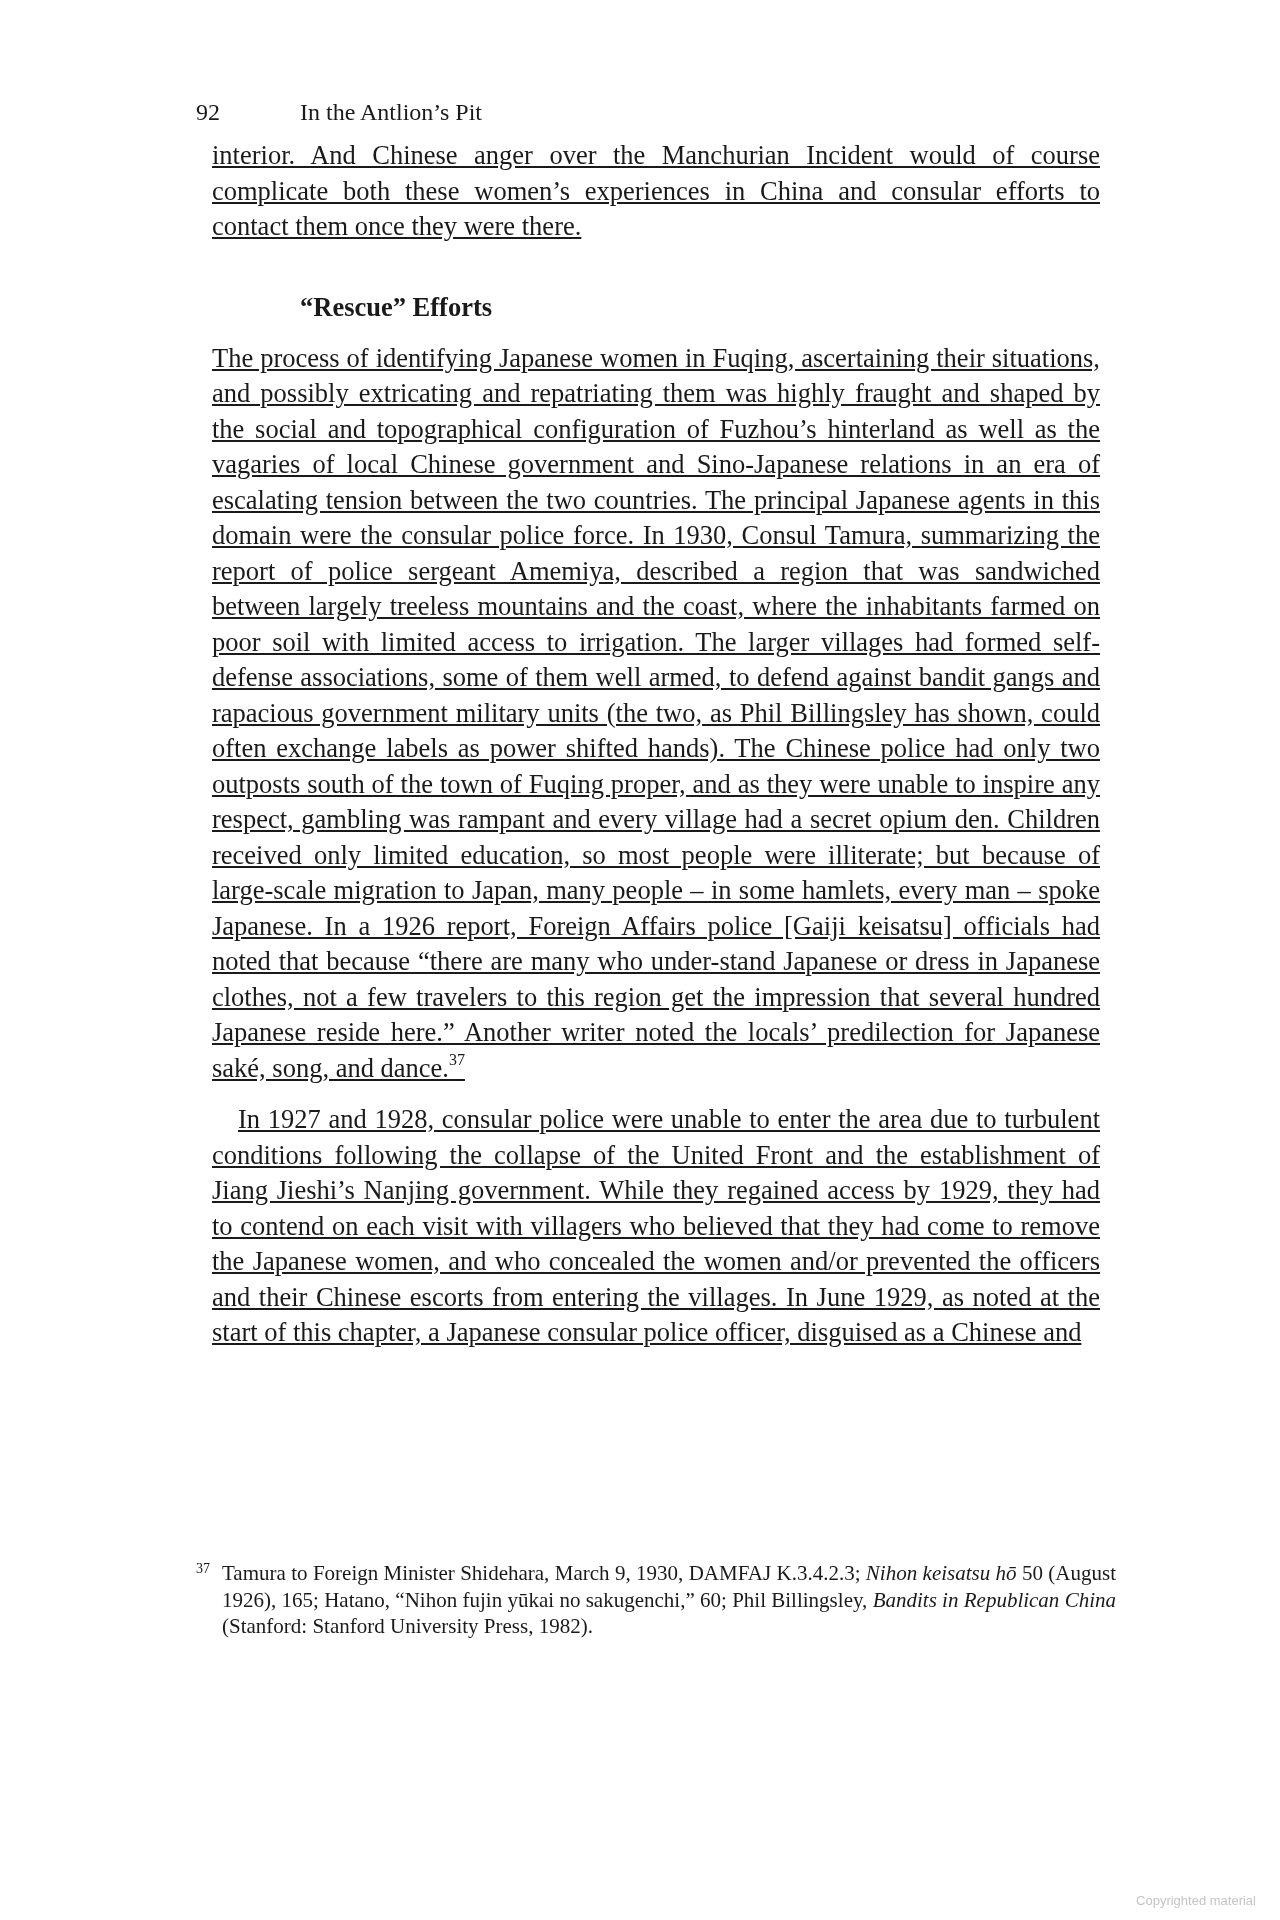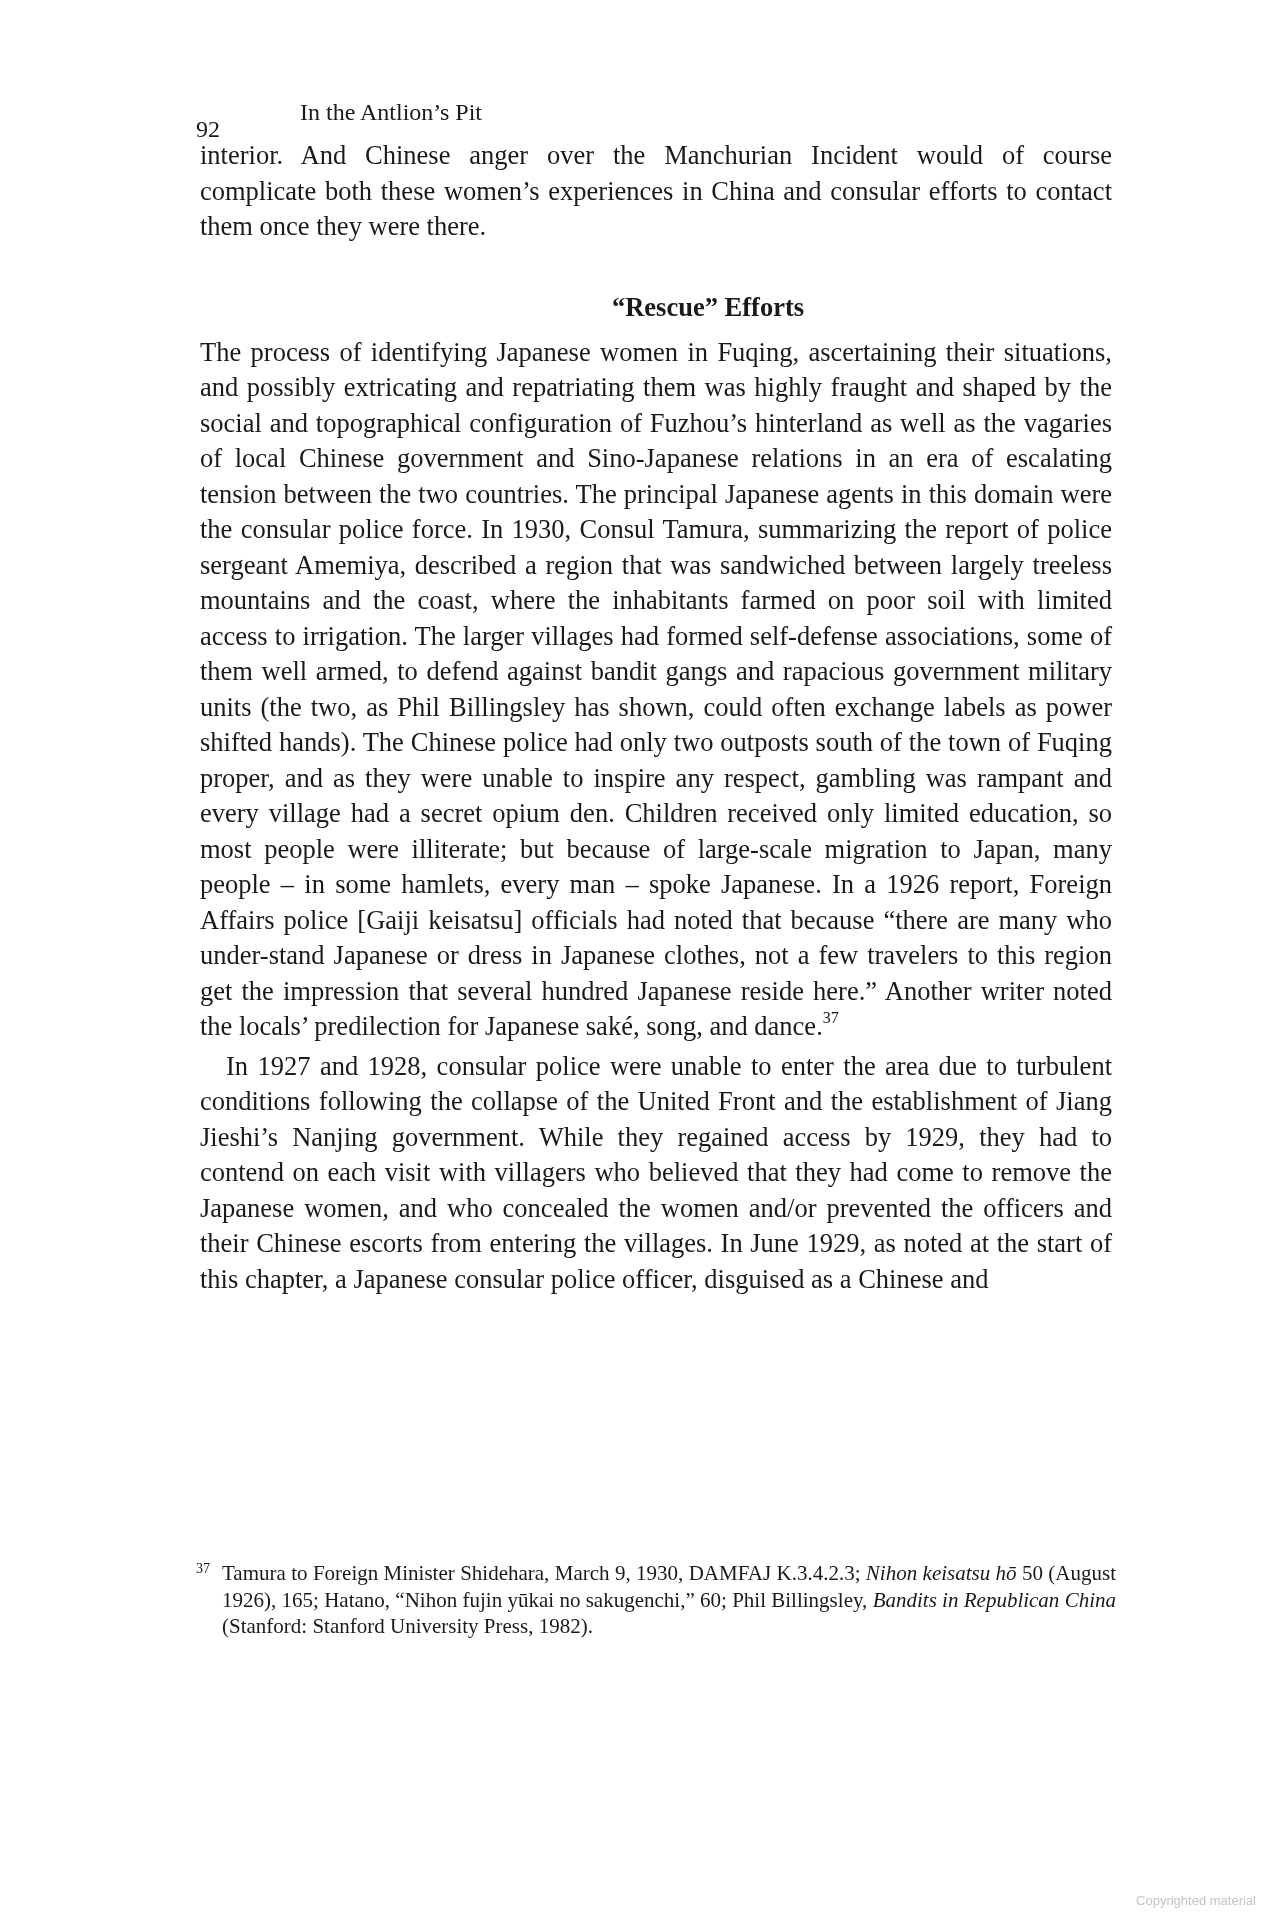--- a/index.html
+++ b/index.html
@@ -1,25 +1,25 @@
 <!DOCTYPE html>
 <html><head>
 <meta charset="utf-8">
 <style>
   html, body { margin: 0; padding: 0; background: #ffffff; }
   body { width: 1280px; height: 1920px; position: relative; overflow: hidden;
          font-family: "Liberation Serif", "DejaVu Serif", serif; color: #1a1a1a; }
   .page { position: absolute; left: 196px; top: 96px; width: 920px; }
   .running-head { font-size: 24px; height: 32px; line-height: 32px; display: flex; }
-  .running-head .num { width: 104px; margin-top: 17px; }
-  .para { font-size: 26.5px; line-height: 35.5px; text-align: justify; margin: 4px;
-          hyphens: manual; }
+  .running-head .num { width: 104px; }
+  .para { font-size: 26.5px; line-height: 35.5px; text-align: justify; margin: 16px;
+          hyphens: manual; text-decoration: underline; }
   .para.first { margin-top: 10px; }
   .indent { text-indent: 26px; }
-  .heading { font-size: 26.5px; font-weight: bold; margin: 44px 0 10px 104px; line-height: 36px; text-align: center; }
+  .heading { font-size: 26.5px; font-weight: bold; margin: 44px 0 10px 104px; line-height: 36px; }
   sup { font-size: 16px; line-height: 0; position: relative; top: -2px; }
   .footnotes { position: absolute; left: 196px; top: 1560px; width: 920px; font-size: 21px;
                line-height: 26.5px; text-align: justify; }
   .fn { display: flex; }
   .fn .mark { font-size: 14px; width: 26px; position: relative; top: -4px; flex-shrink: 0; }
   .fn .body { flex: 1; }
   .copyright { position: absolute; right: 24px; bottom: 12px; font-family: "Liberation Sans", sans-serif;
                font-size: 13px; color: #c4c4c4; }
 </style>
 </head>

